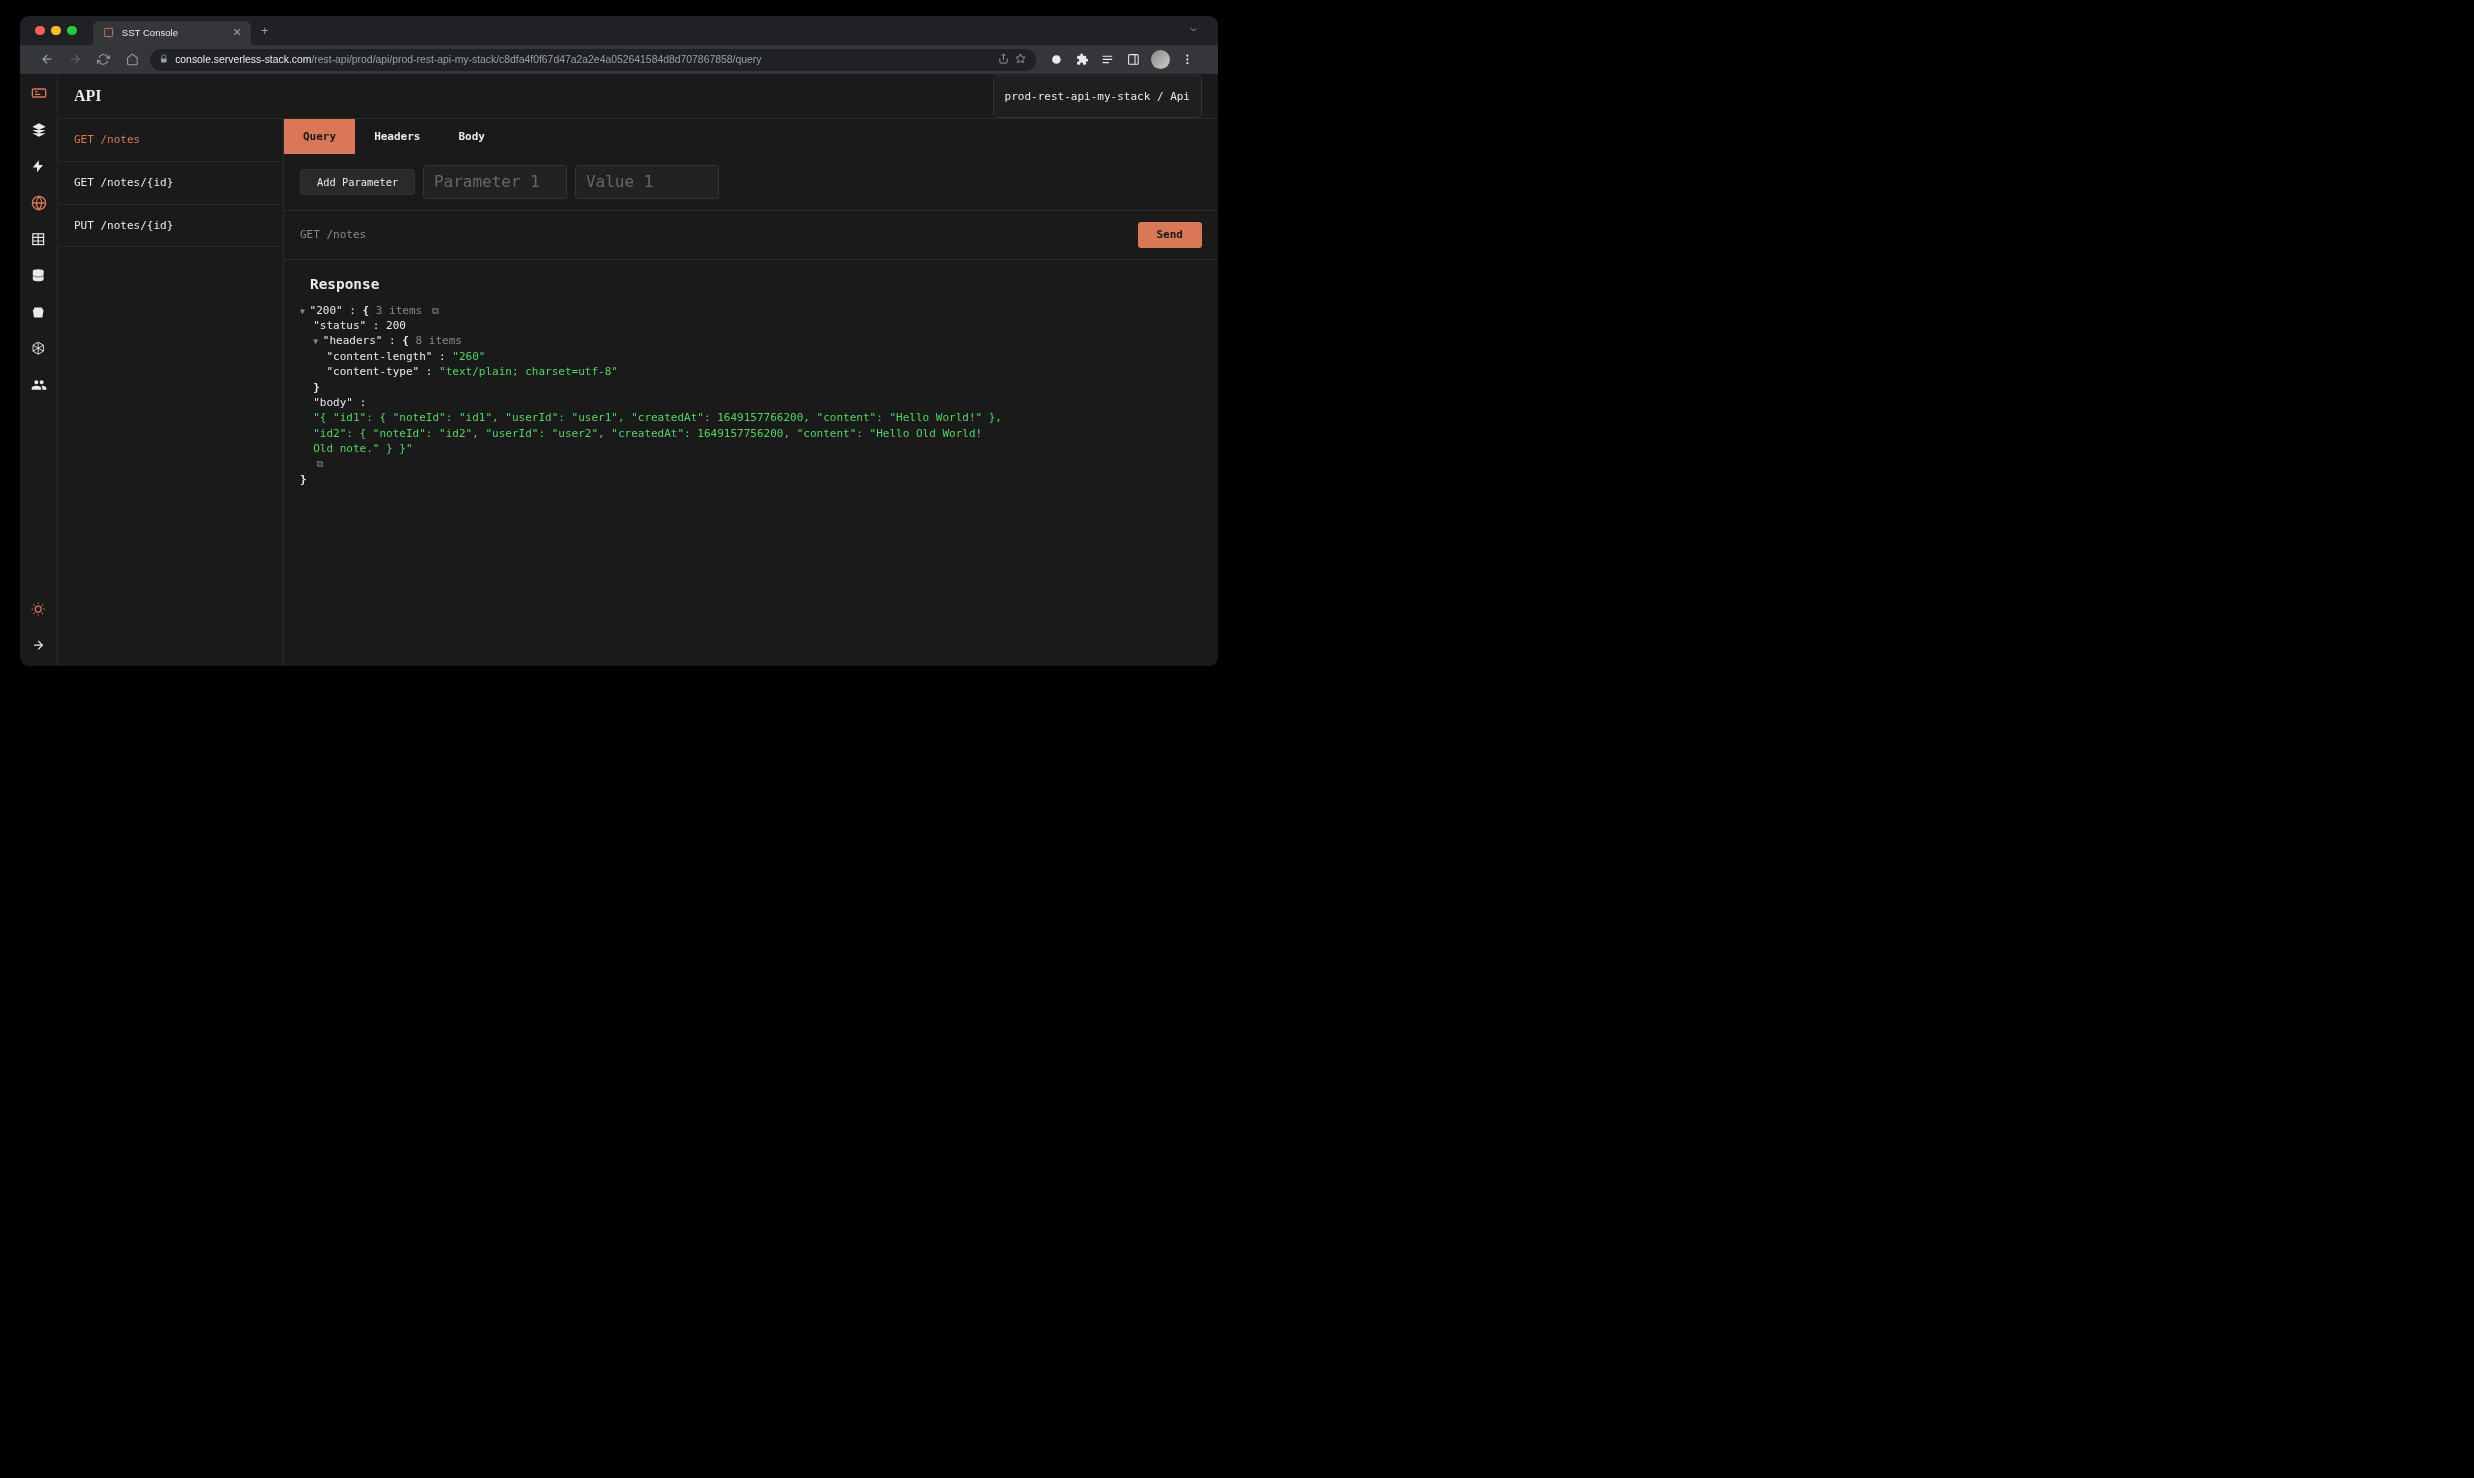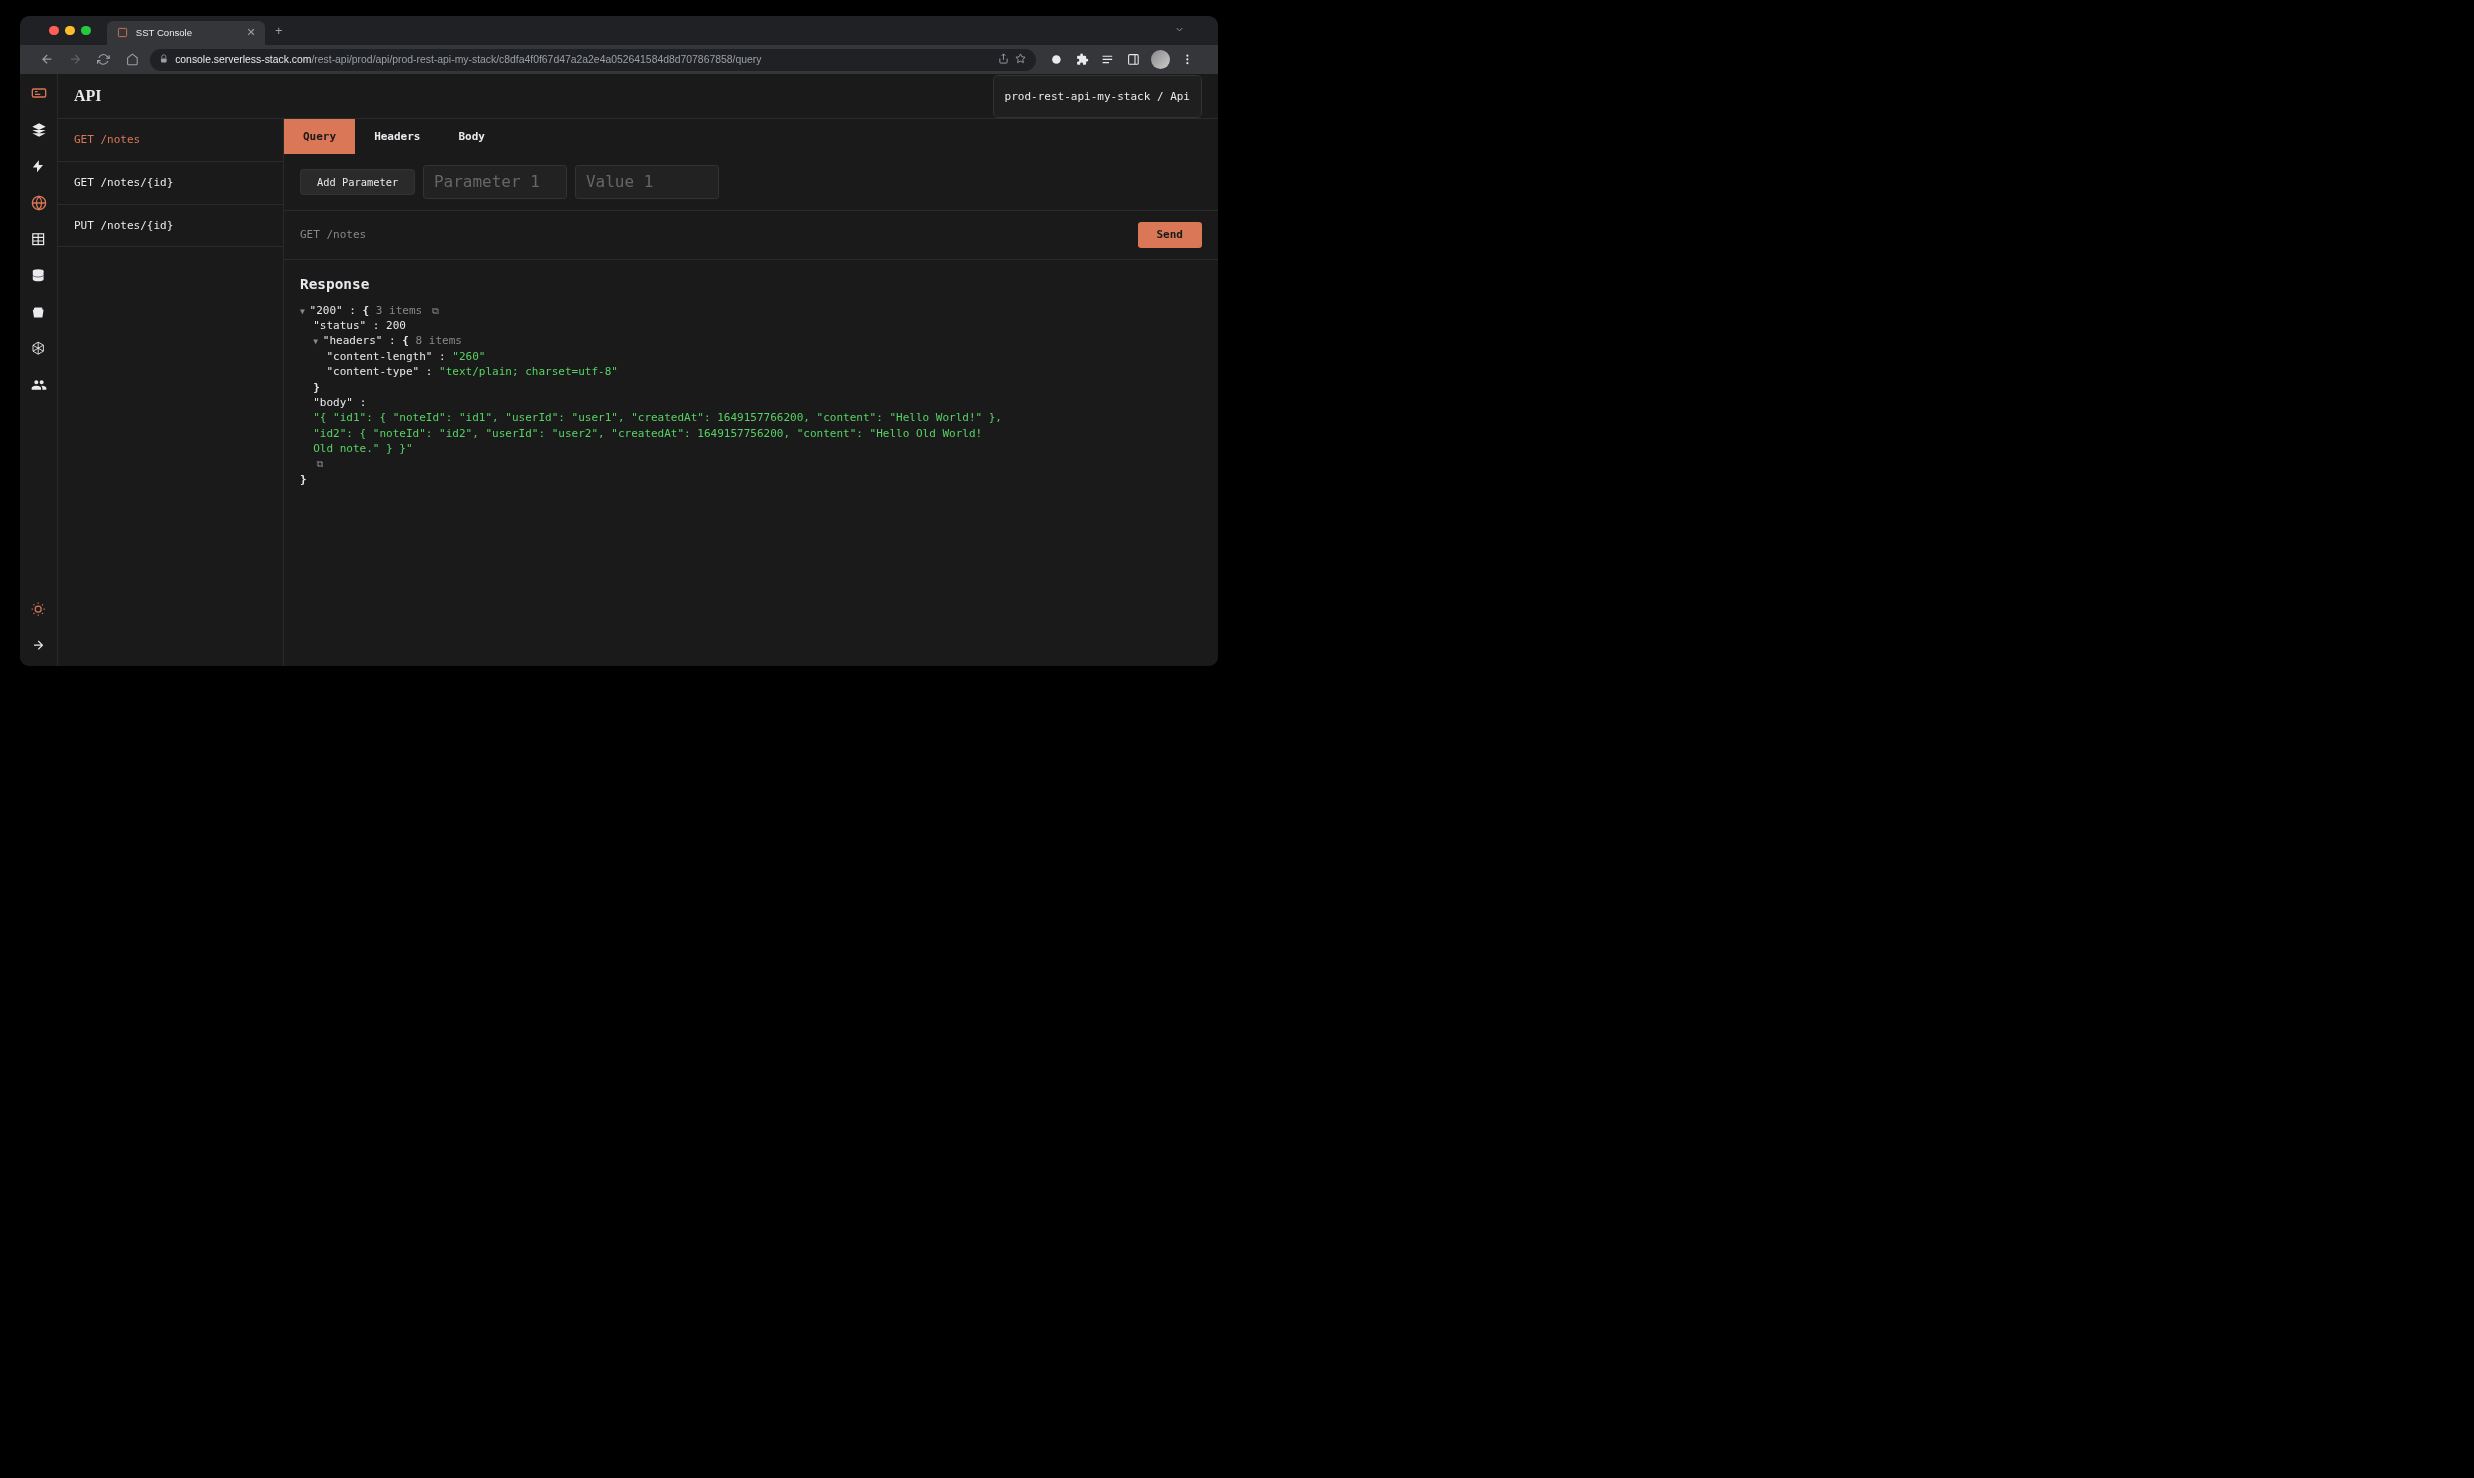--- a/index.html
+++ b/index.html
@@ -20,21 +20,21 @@
   border-radius: 9.6px;
   overflow: hidden;
   display: flex;
   flex-direction: column;
 }
 .tab-bar {
   height: 29px;
   background: #202124;
   display: flex;
   align-items: center;
-  padding: 0 23px;
+  padding: 0 9px;
 }
 .traffic-lights {
   display: flex;
   gap: 6.4px;
   padding-left: 6.4px;
   padding-right: 16px;
 }
 .traffic-light {
   width: 9.6px;
   height: 9.6px;
@@ -279,20 +279,21 @@
 .response-section {
   padding: 16px;
   flex: 1;
 }
 .response-title {
   color: #e8eaed;
   font-size: 14.4px;
   font-weight: 700;
   font-family: ui-monospace, "SF Mono", Menlo, monospace;
   margin-bottom: 11px;
+  margin-left: 10px;
 }
 .json-view {
   font-family: ui-monospace, "SF Mono", Menlo, monospace;
   font-size: 11px;
   line-height: 1.4;
   color: #e8eaed;
 }
 .json-line { white-space: pre; }
 .caret { color: #888; display: inline-block; width: 9.6px; font-size: 8px; }
 .jkey { color: #e8eaed; }

